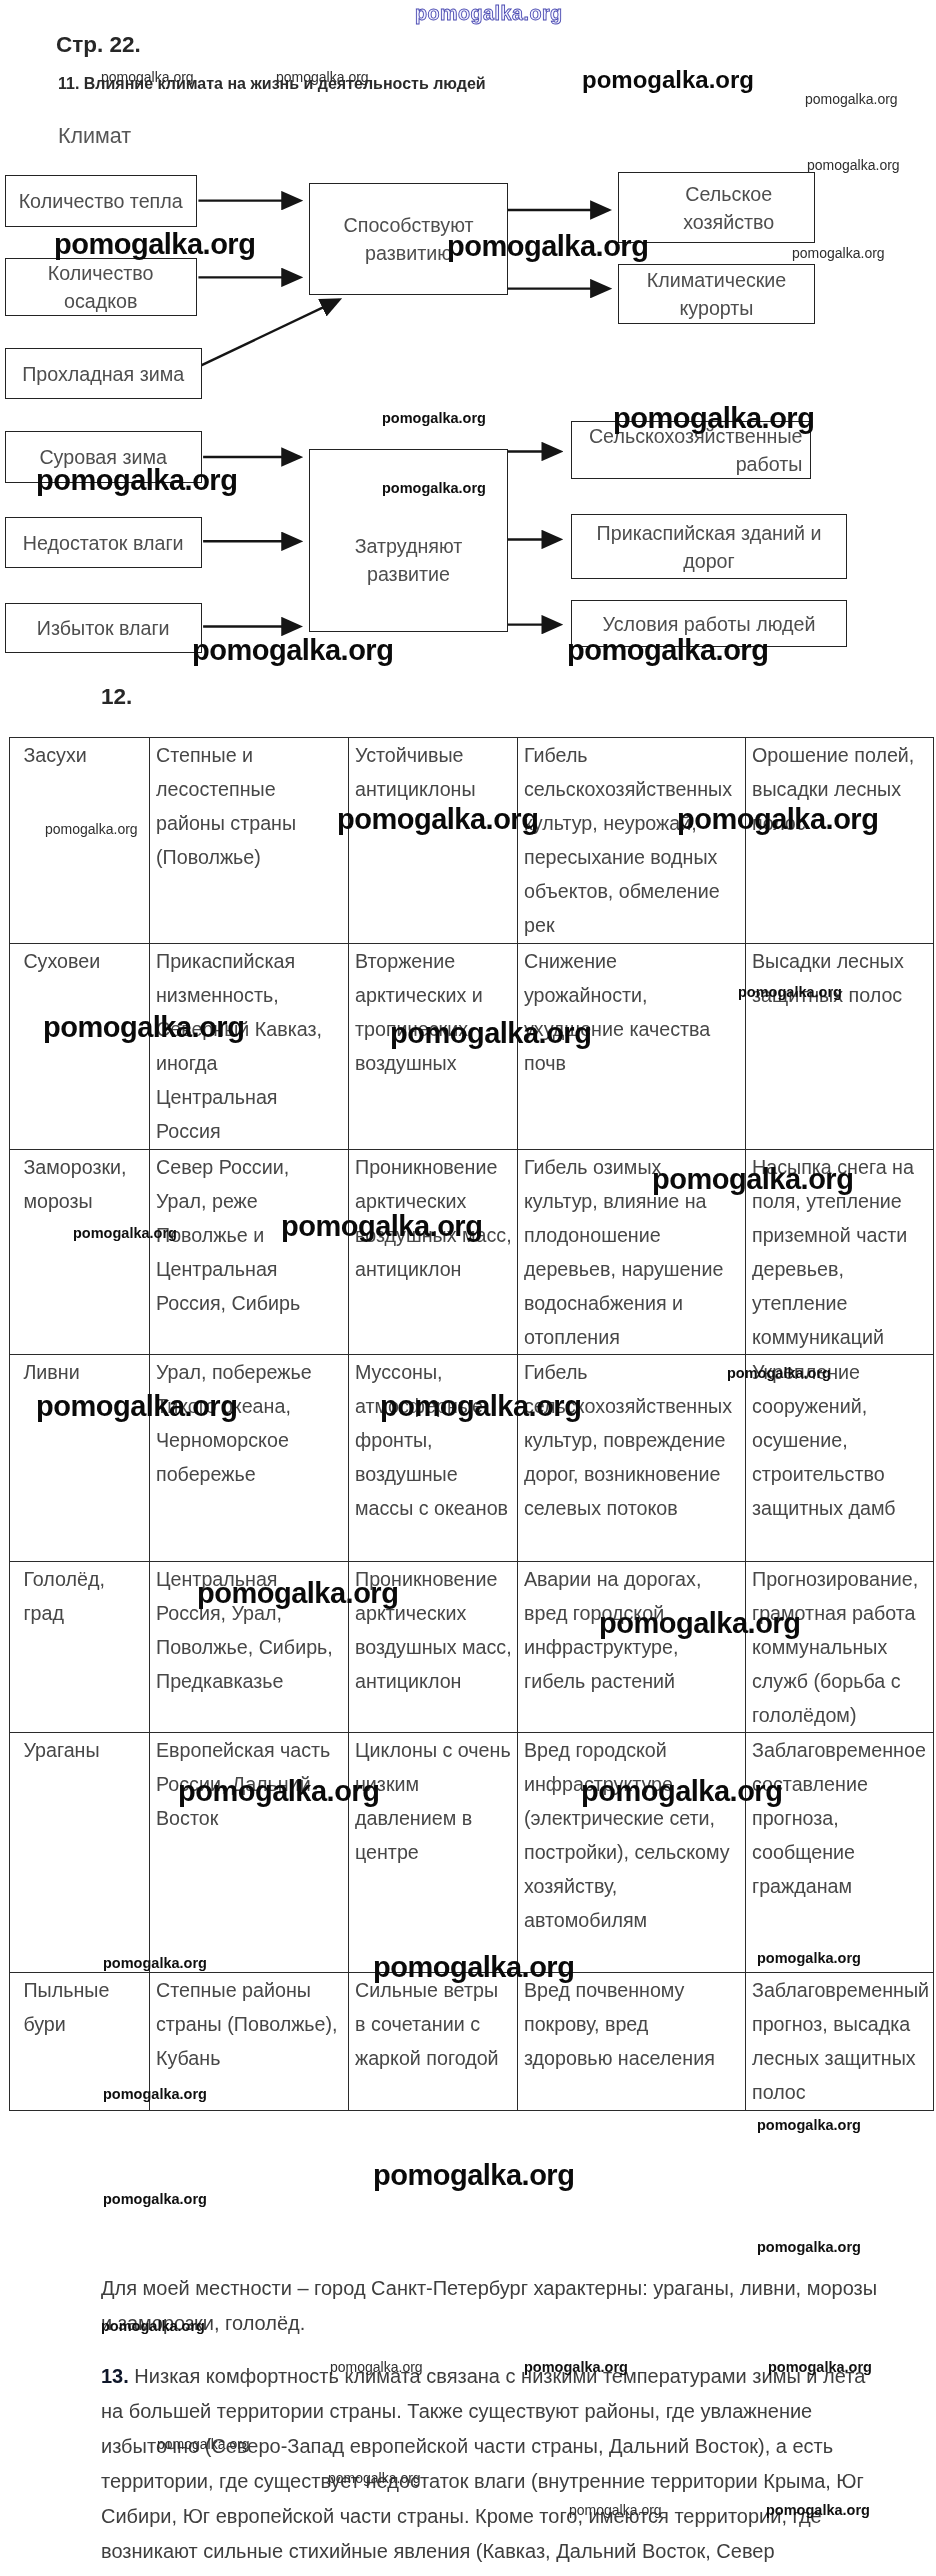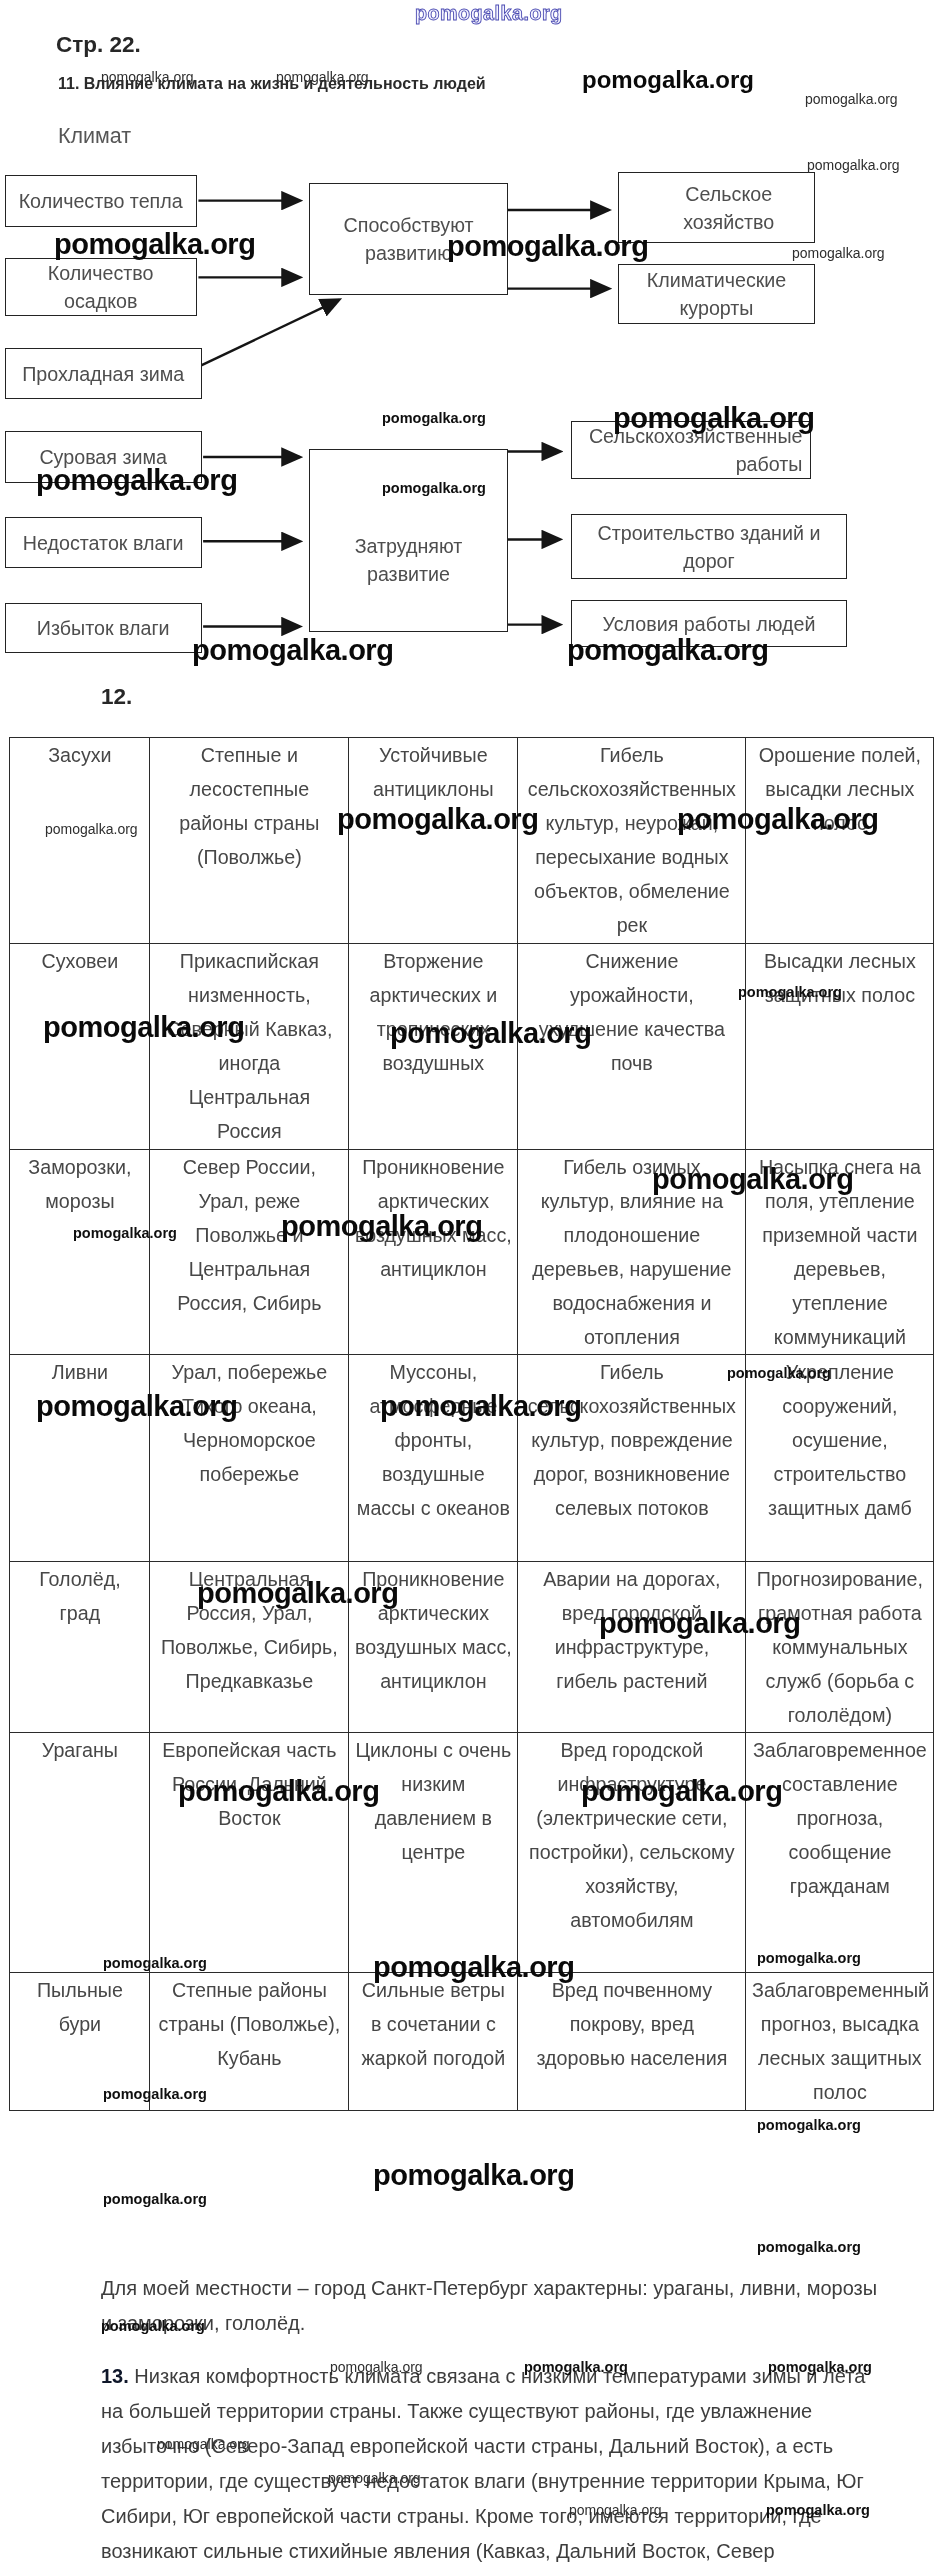--- a/index.html
+++ b/index.html
@@ -14,21 +14,21 @@
   .para b{color:#0f172a;text-align:center;}
   
   .fbox{position:absolute;border:1.9px solid #232323;background:#fff;box-sizing:border-box;
         display:flex;align-items:center;justify-content:center;text-align:center;
         font-size:19.7px;line-height:28px;color:#4e4e4e;padding:1.9px 7.5px;z-index:2;}
   .arrows{position:absolute;left:0;top:0;z-index:1;pointer-events:none;}
   
   .tbl{position:absolute;left:9.4px;top:737px;border-collapse:collapse;table-layout:fixed;width:924px;background:#fff;}
   .tbl td,.tbl th{border:1.9px solid #2b2b2b;overflow:hidden;}
   .tbl th{font-size:20.6px;font-weight:700;color:#1c1c1c;line-height:37px;vertical-align:top;padding:3.7px 3.7px 0 3.7px;text-align:center;}
-  .tbl td{font-size:19.7px;color:#474747;line-height:34px;vertical-align:top;text-align:center;padding:0 5.6px;}
+  .tbl td{font-size:19.7px;color:#474747;line-height:34px;vertical-align:top;padding:0 5.6px;}
   .tbl td:first-child{padding:0 13px;}
   
   .wm{position:absolute;white-space:nowrap;z-index:30;pointer-events:none;color:#161616;}
   .wm.s{font-size:14px;font-weight:400;color:#2e2e2e;}
   .wm.sb{font-size:14.5px;font-weight:700;color:#0f0f0f;}
   .wm.l{font-size:29px;font-weight:700;color:#0a0a0a;letter-spacing:-0.5px;}
   .wm.m{font-size:24px;font-weight:700;color:#0a0a0a;}
   .wm-blue{position:absolute;left:415px;top:1.9px;z-index:30;font-size:19.7px;font-weight:700;
            color:#f2f2ff;-webkit-text-stroke:0.9px #4a4ab2;letter-spacing:0.5px;pointer-events:none;}
 </style>
@@ -69,21 +69,21 @@
   <div class="fbox" style="left:4.7px;top:348px;width:197px;height:51px;">Прохладная зима</div>
   <div class="fbox" style="left:309px;top:183px;width:199px;height:112px;">Способствуют развитию</div>
   <div class="fbox" style="left:618px;top:172px;width:197px;height:71px;padding-left:32px;">Сельское хозяйство</div>
   <div class="fbox" style="left:618px;top:264px;width:197px;height:60px;">Климатические курорты</div>
 
   <div class="fbox" style="left:4.7px;top:431px;width:197px;height:52px;">Суровая зима</div>
   <div class="fbox" style="left:4.7px;top:517px;width:197px;height:51px;">Недостаток влаги</div>
   <div class="fbox" style="left:4.7px;top:603px;width:197px;height:50px;">Избыток влаги</div>
   <div class="fbox" style="left:309px;top:449px;width:199px;height:183px;align-items:flex-start;padding-top:82px;">Затрудняют развитие</div>
   <div class="fbox" style="left:571px;top:421px;width:240px;height:58px;text-align:right;">Сельскохозяйственные работы</div>
-  <div class="fbox" style="left:571px;top:514px;width:276px;height:65px;">Строительство зданий и дорог</div>
+  <div class="fbox" style="left:571px;top:514px;width:276px;height:65px;">Прикаспийская зданий и дорог</div>
   <div class="fbox" style="left:571px;top:600px;width:276px;height:47px;">Условия работы людей</div>
 
   <div class="h-q12">12.</div>
 
   <table class="tbl">
     <colgroup>
       <col style="width:140px">
         <col style="width:199px">
         <col style="width:169px">
         <col style="width:228px">

